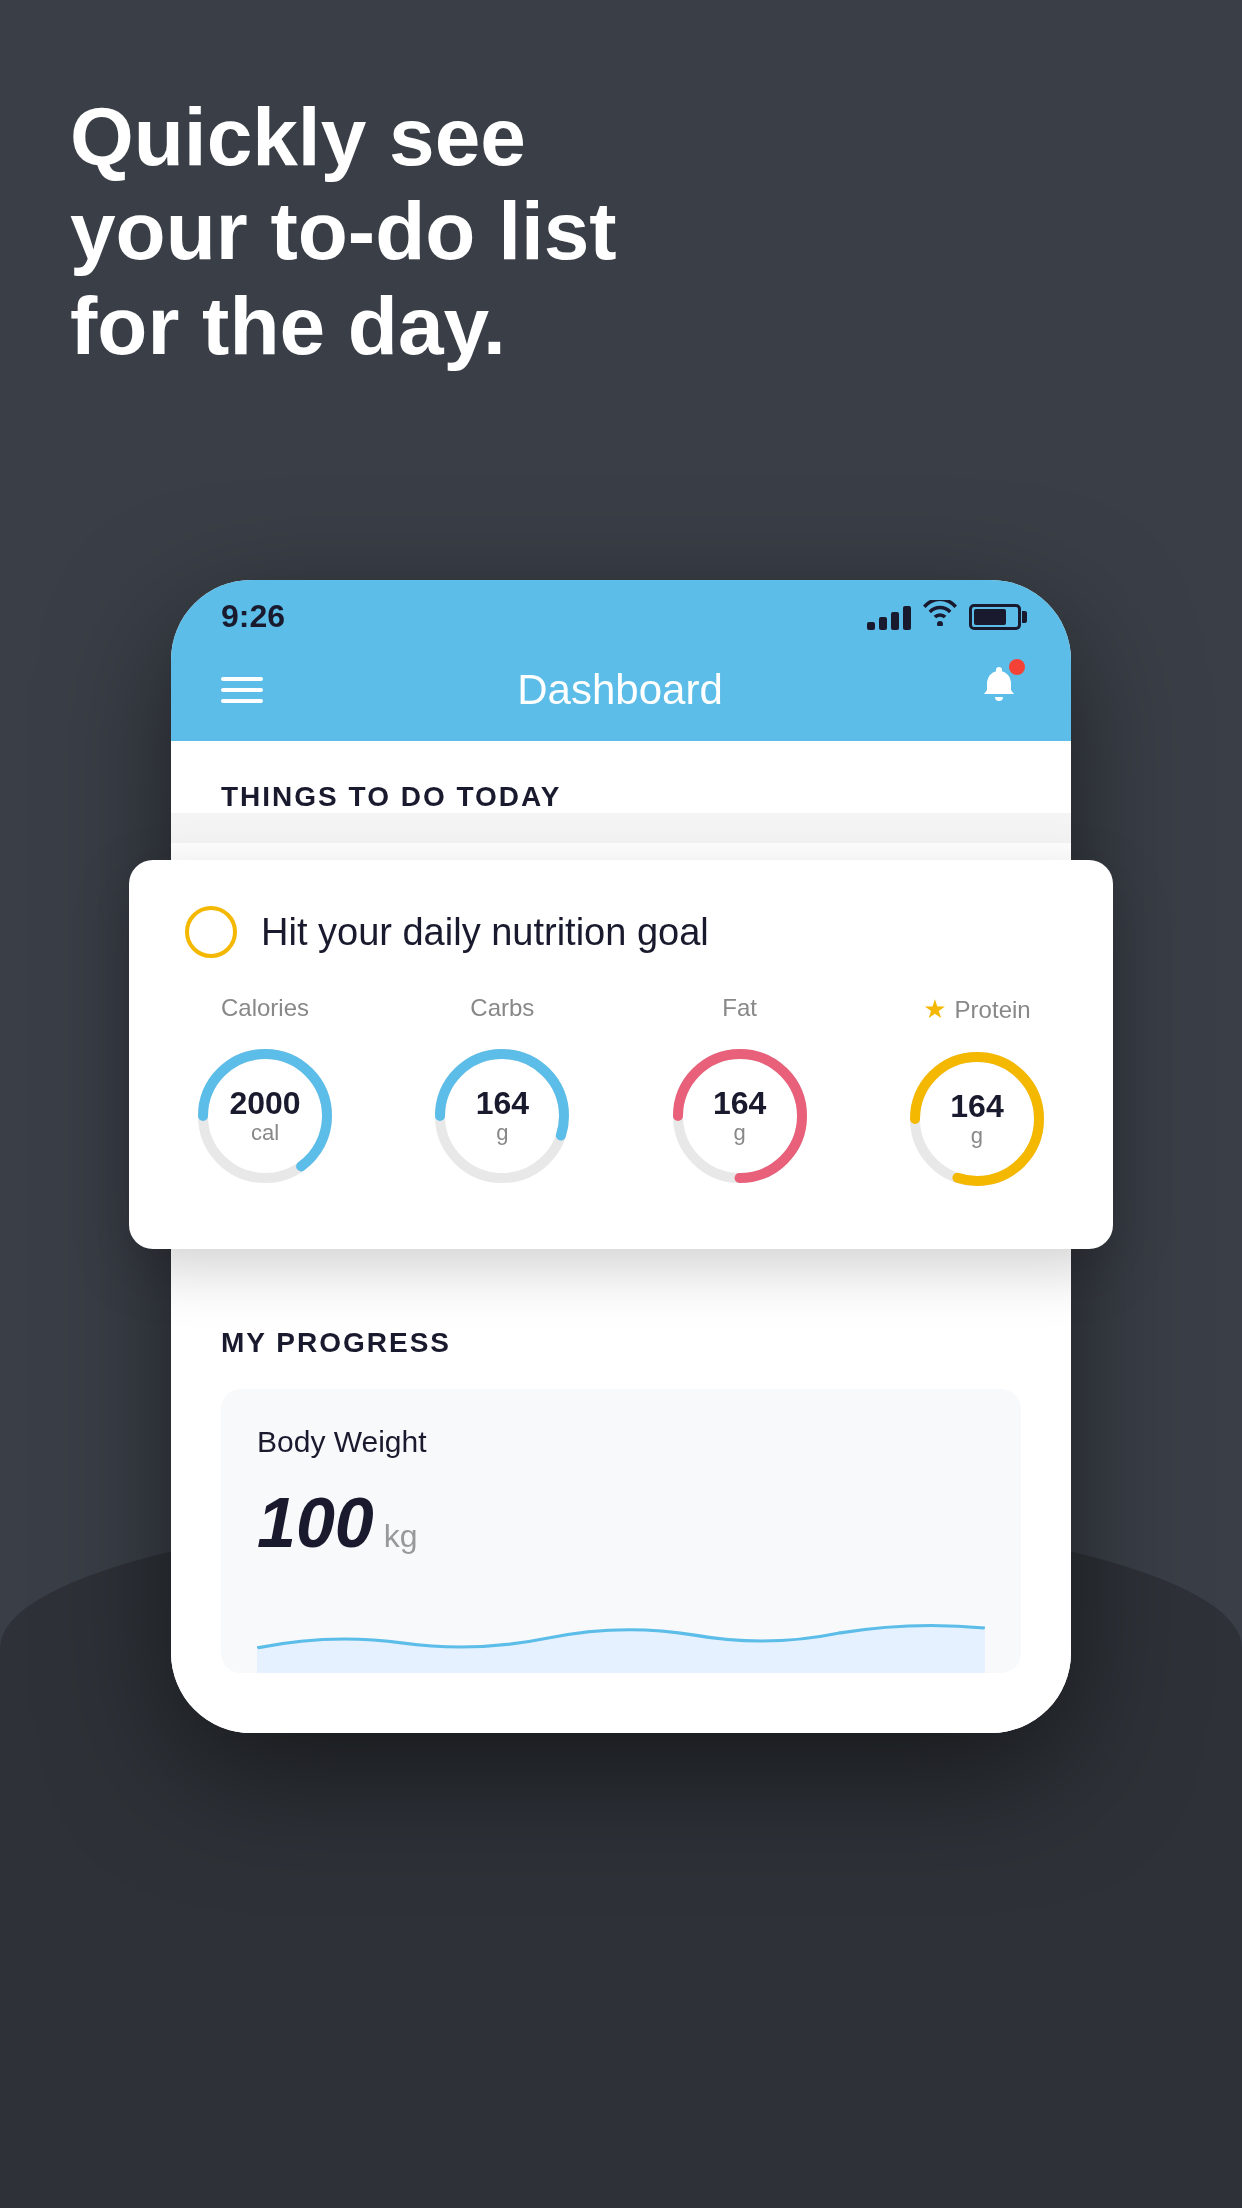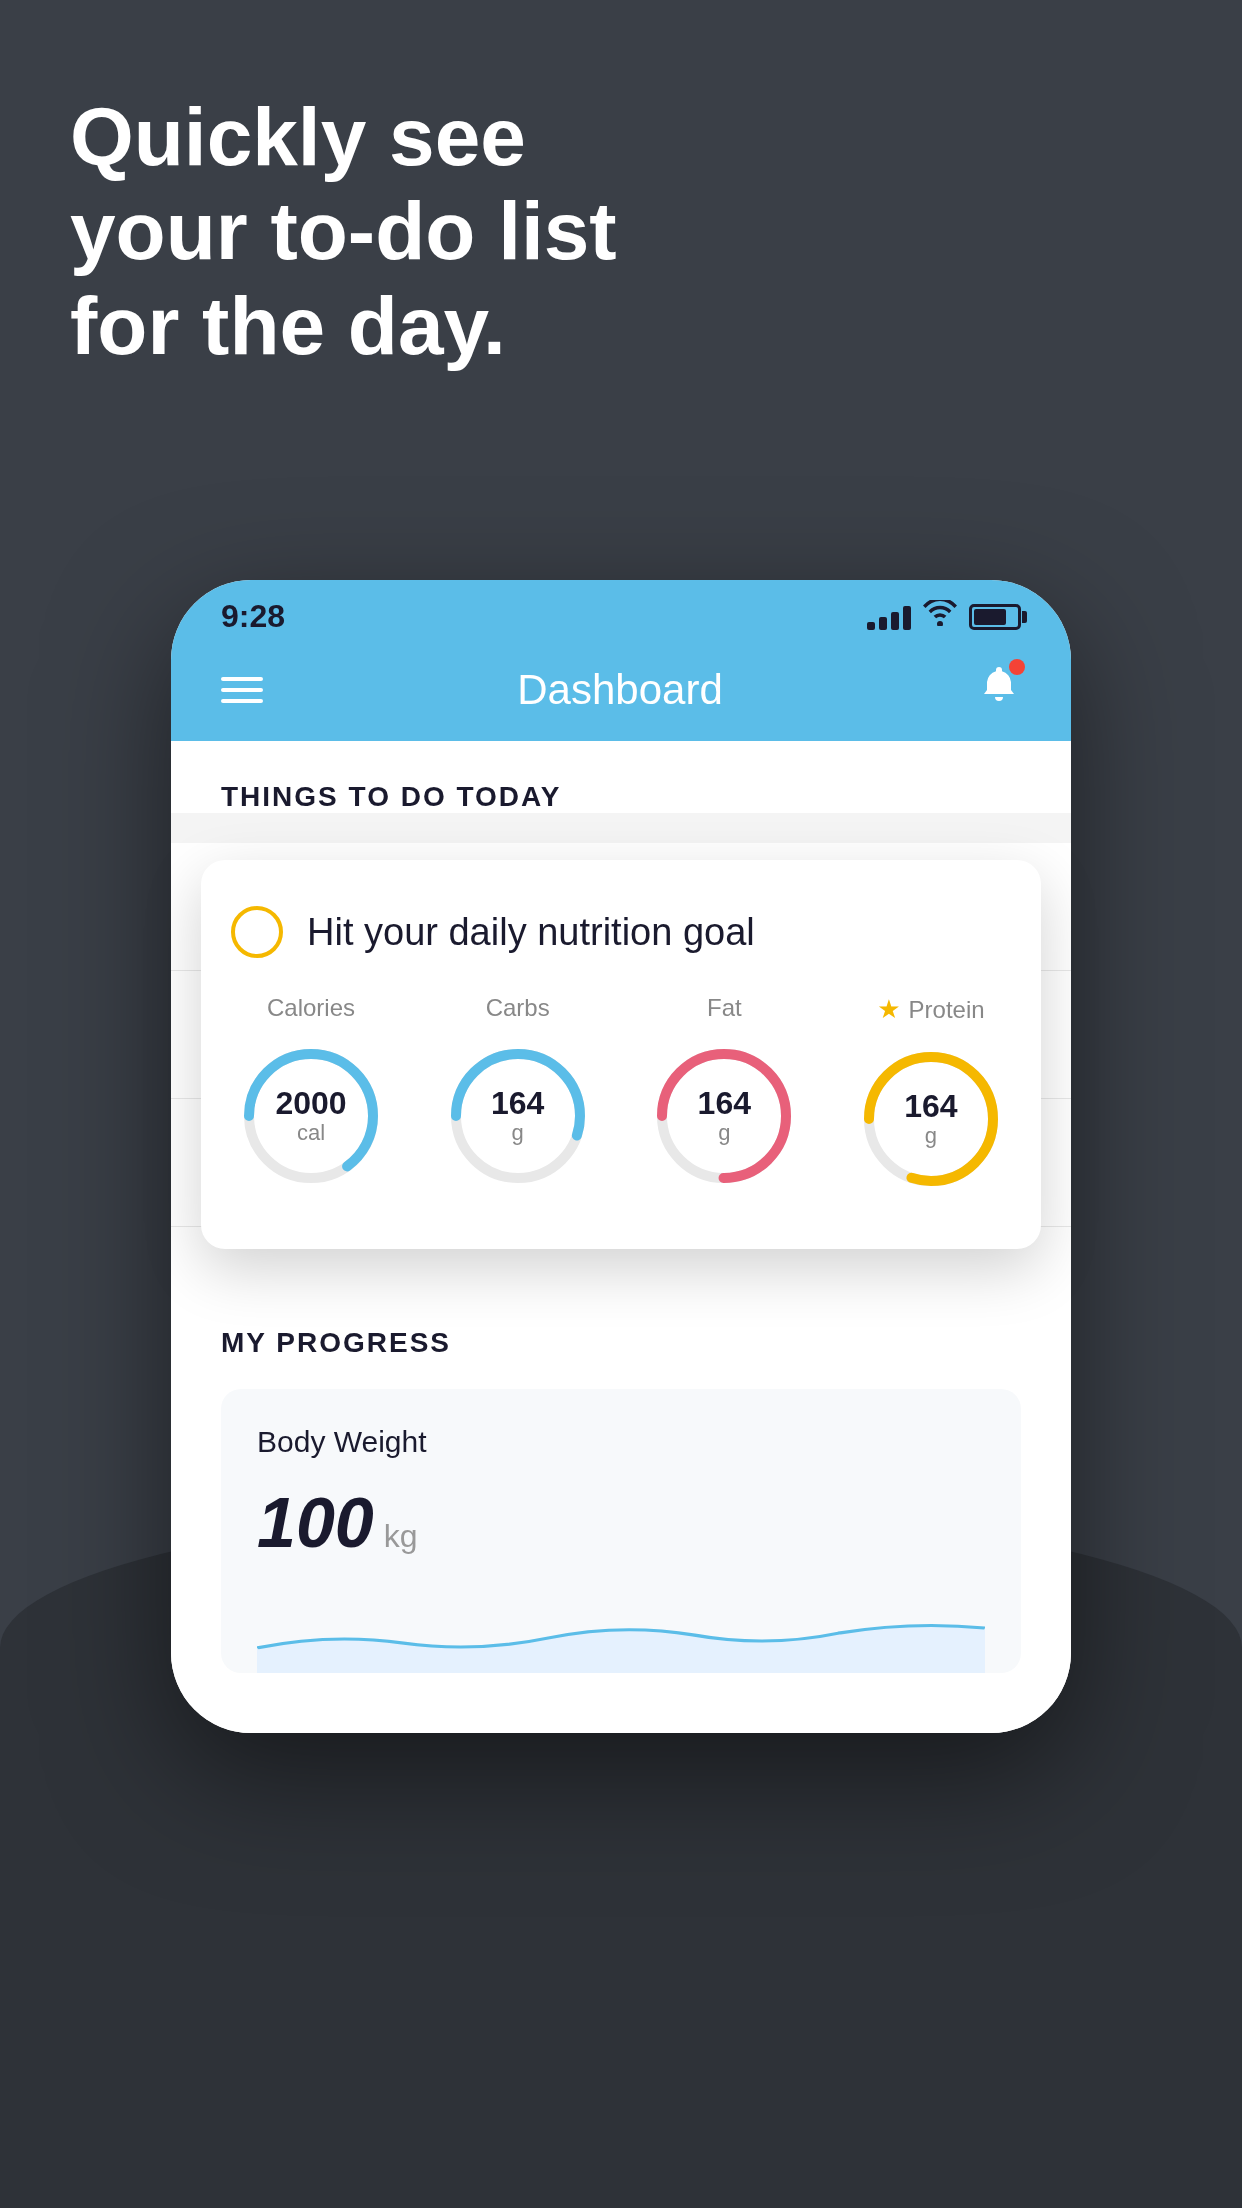--- a/index.html
+++ b/index.html
@@ -175,24 +175,24 @@
       letter-spacing: 2px;
       margin-bottom: 30px;
     }
 
     
     .floating-card {
       position: absolute;
       top: 280px;
       left: 50%;
       transform: translateX(-50%);
-      width: 840px;
+      width: 984px;
       background: white;
       border-radius: 24px;
-      padding: 46px 30px 50px;
+      padding: 46px 56px 50px;
       box-shadow: 0 20px 60px rgba(0,0,0,0.18);
       z-index: 10;
     }
 
     .card-header {
       display: flex;
       align-items: center;
       gap: 24px;
       margin-bottom: 36px;
     }
@@ -398,21 +398,21 @@
   <div>your to-do list</div>
   <div>for the day.</div>
 </div>
 
 <div class="bg-curve"></div>
 
 <div class="phone-wrapper">
   <div class="phone">
 
     <div class="status-bar">
-      <span class="status-time">9:28</span>
+      <span class="status-time">9:26</span>
       <div class="status-icons">
         <div class="signal-bars">
           <div class="signal-bar" style="height:8px"></div>
           <div class="signal-bar" style="height:13px"></div>
           <div class="signal-bar" style="height:18px"></div>
           <div class="signal-bar" style="height:24px"></div>
         </div>
         <span class="wifi-icon">
           
           <svg width="34" height="26" viewBox="0 0 34 26">

